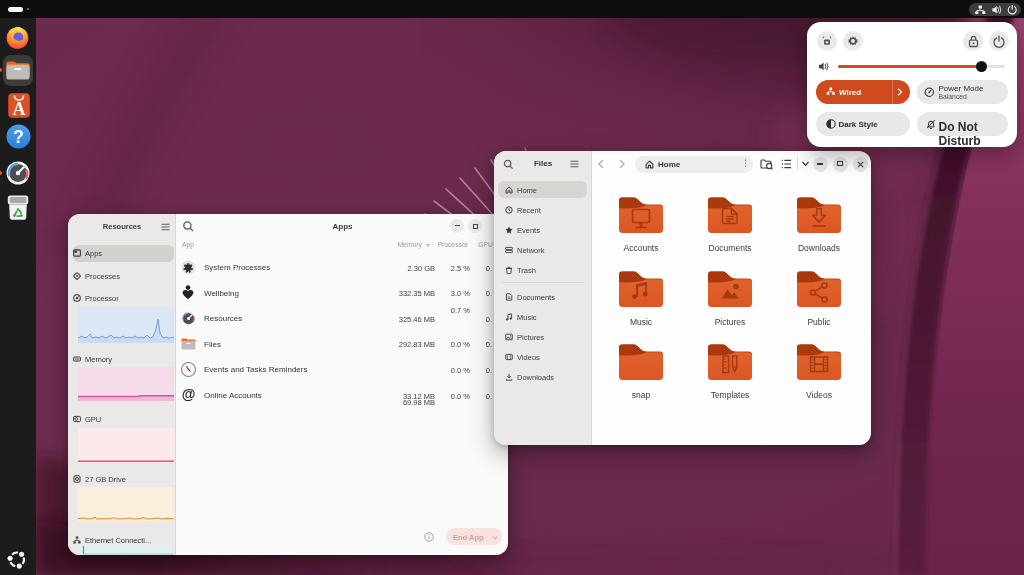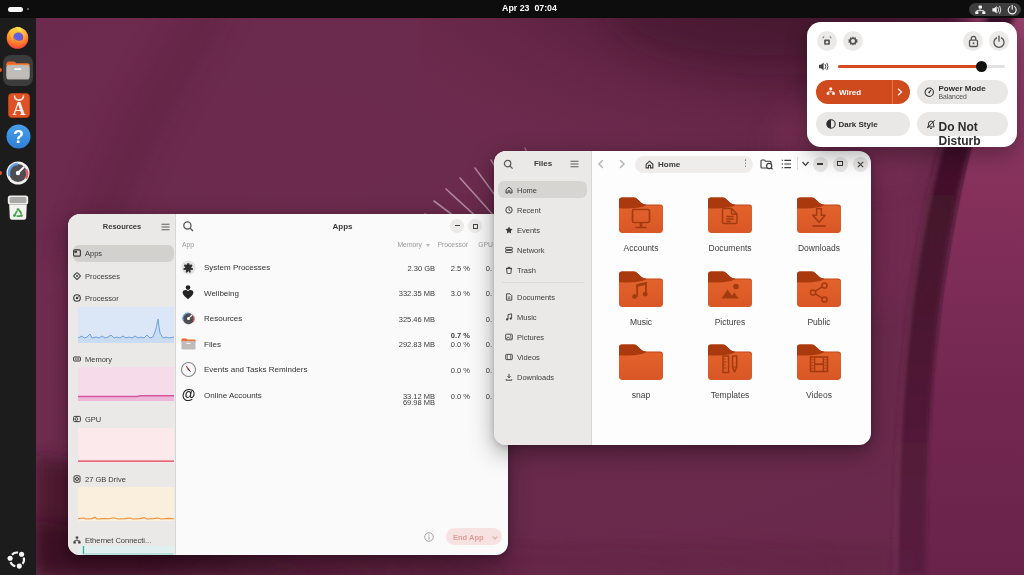--- a/index.html
+++ b/index.html
@@ -123,21 +123,20 @@
       <path d="M558,281 C527,240 501,203 475,168" stroke-width="1.6" opacity="0.52"></path>
       <path d="M562,279 C536,236 514,197 491,160" stroke-width="1.6" opacity="0.48"></path>
       <path d="M567,277 C546,233 528,192 508,153" stroke-width="1.5" opacity="0.44"></path>
       <path d="M572,276 C556,231 542,189 525,148" stroke-width="1.4" opacity="0.4"></path>
     </g>
   </svg>
 
   <div id="topbar">
     <div id="ws-pill"></div>
       <div id="ws-dot"></div>
-    <div id="clock">Apr 23&nbsp;&nbsp;07:04</div>
     <div id="tray">
       <svg width="52" height="13.5" viewBox="0 0 52 13.5">
 
         <g fill="#f2f2f2">
           <rect x="9.6" y="2.6" width="3.4" height="3" rx="0.7"></rect>
           <rect x="6.2" y="8.2" width="3.2" height="2.9" rx="0.7"></rect>
           <rect x="13.2" y="8.2" width="3.2" height="2.9" rx="0.7"></rect>
           <path d="M11 5.4 v1.6 M7.8 8.4 V7.6 h6.8 v0.8" stroke="#f2f2f2" stroke-width="0.9" fill="none"></path>
         </g>
 
@@ -359,21 +358,21 @@
       <svg class="abs" style="left:3.5px;top:96.5px" width="15" height="15" viewBox="0 0 24 24">
         <circle cx="12" cy="12" r="11.5" fill="#f2f1f0"></circle>
         <circle cx="12" cy="12" r="9" fill="#4d4d52"></circle>
         <path d="M12 3 a9 9 0 0 0 -8.5 12" fill="none" stroke="#62a0ea" stroke-width="2"></path>
         <path d="M19.8 17.5 a9 9 0 0 0 0.4 -9" fill="none" stroke="#ed5e6d" stroke-width="2"></path>
         <path d="M12.2 11.8 L17.6 6.4" stroke="#ffffff" stroke-width="2.2" stroke-linecap="round"></path>
         <circle cx="12" cy="12" r="2.4" fill="#ffffff"></circle>
       </svg>
       <div class="rlist-name" style="left:27px;top:100px;">Resources</div>
       <div class="rlist-mem" style="left:198px;top:100.5px;">325.46 MB</div>
-      <div class="rlist-cpu" style="left:263px;top:117px;font-weight:bold;">0.7 %</div>
+      <div class="rlist-cpu" style="left:263px;top:92px;">0.7 %</div>
       <div class="rlist-cpu" style="left:293px;top:100.5px;width:22px;text-align:right;">0.</div>
 
       <svg class="abs" style="left:3.5px;top:122.5px" width="15" height="14" viewBox="0 0 24 23">
         <path d="M0.5 4.5 Q0.5 2.4 2.6 2.4 L7.2 2.4 Q8.6 2.4 9.4 3.3 L10.3 4.3 H21.4 Q23.5 4.3 23.5 6.4 V8 H0.5 Z" fill="#e8662c"></path>
         <rect x="0.5" y="5.4" width="23" height="1.8" fill="#f07c36"></rect>
         <rect x="0.5" y="6.6" width="23" height="14" rx="2.2" fill="#bfbcb9"></rect>
         <rect x="8.3" y="9.5" width="7" height="1.7" rx="0.85" fill="#ffffff"></rect>
       </svg>
       <div class="rlist-name" style="left:27px;top:125.5px;">Files</div>
       <div class="rlist-mem" style="left:198px;top:126px;">292.83 MB</div>
@@ -659,21 +658,21 @@
     <svg class="abs" style="left:90px;top:66px" width="6" height="8" viewBox="0 0 6 8">
         <path d="M1.3 1 L4.6 4 L1.3 7" fill="none" stroke="#ffffff" stroke-width="1.1" stroke-linecap="round"></path>
       </svg>
 
     <div class="qbtn" style="left:110px;top:58px;width:91px;"></div>
     <svg class="abs" style="left:117px;top:65.3px" width="10.5" height="10.5" viewBox="0 0 12 12">
       <circle cx="6" cy="6" r="4.8" fill="none" stroke="#2d2d2d" stroke-width="1.2"></circle>
       <path d="M6 6 L8 3.4" stroke="#2d2d2d" stroke-width="1.2" stroke-linecap="round"></path>
       <circle cx="6" cy="6" r="1" fill="#2d2d2d"></circle>
     </svg>
-    <div class="qbtn-label abs" style="left:131.5px;top:61.5px;font-size:8px;font-weight:bold;color:#2d2d2d;">Power Mode</div>
+    <div class="qbtn-label abs" style="left:131.5px;top:61.5px;font-size:8px;font-weight:normal;color:#2d2d2d;">Power Mode</div>
     <div class="abs" style="left:131.5px;top:71px;font-size:6.8px;color:#4f4f4f;">Balanced</div>
 
     <div class="qbtn" style="left:9px;top:90px;width:94px;"></div>
     <svg class="abs" style="left:19px;top:97px" width="10" height="10" viewBox="0 0 11 11">
       <circle cx="5.5" cy="5.5" r="4.6" fill="none" stroke="#2d2d2d" stroke-width="1.2"></circle>
       <path d="M5.5 0.9 a4.6 4.6 0 0 0 0 9.2 z" fill="#2d2d2d"></path>
     </svg>
     <div class="abs" style="left:31.5px;top:97.5px;font-size:8px;font-weight:bold;color:#2d2d2d;">Dark Style</div>
 
     <div class="qbtn" style="left:110px;top:90px;width:91px;"></div>

